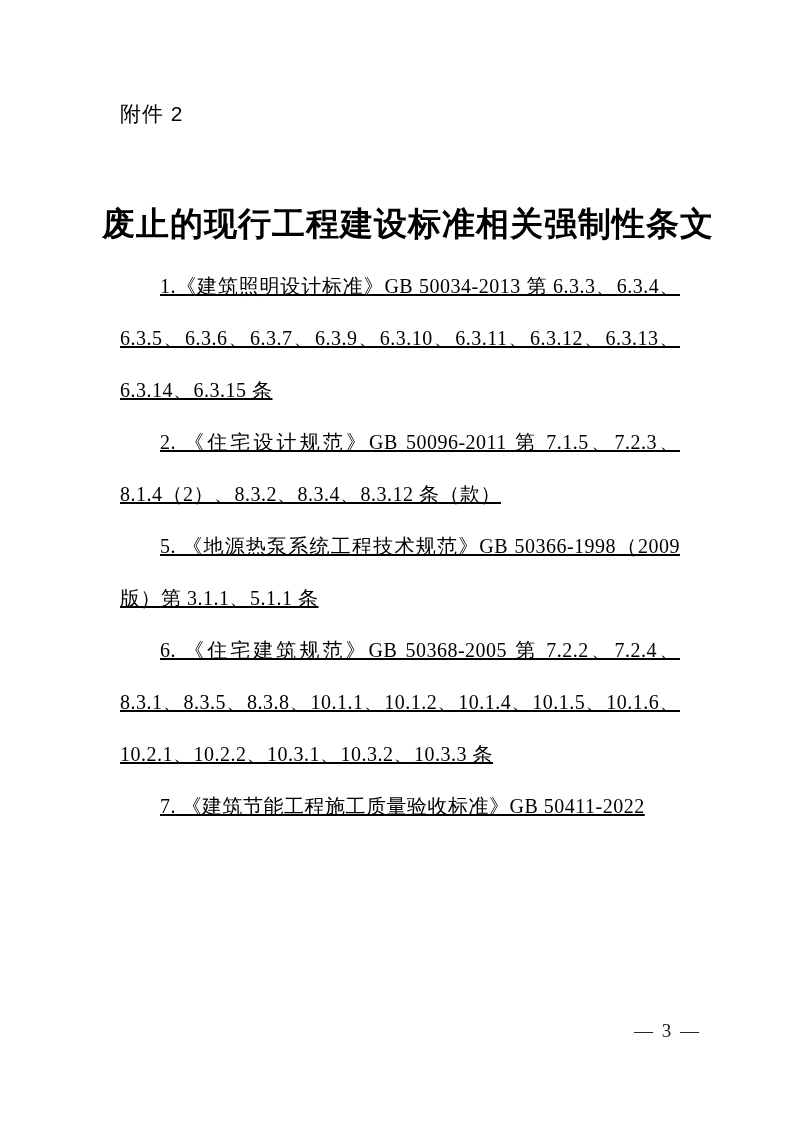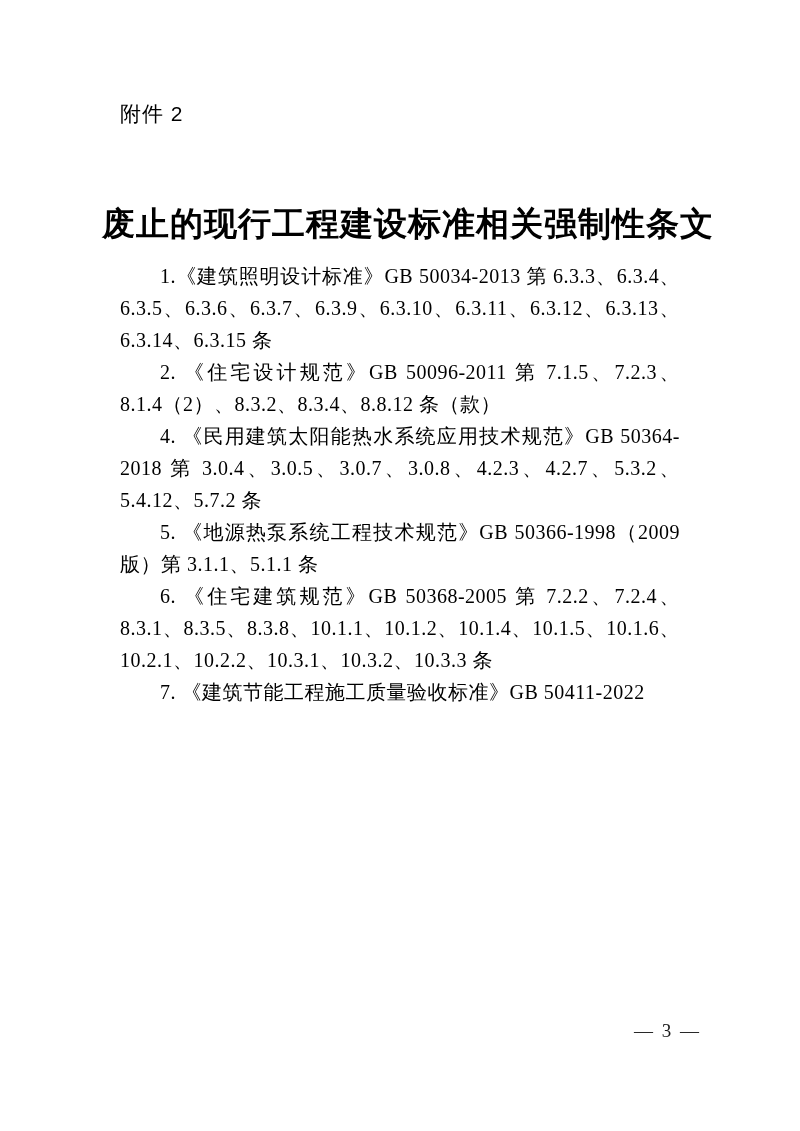--- a/index.html
+++ b/index.html
@@ -39,22 +39,23 @@
     letter-spacing: 1px;
     color: #000000;
   }
   .doc-body {
     position: absolute;
     top: 260px;
     left: 120px;
     width: 560px;
     font-family: "Liberation Serif", "DejaVu Serif", serif;
     font-size: 20px;
-    line-height: 32px;
+    line-height: 52px;
     color: #000000;
+    text-decoration: underline;
   }
   .doc-body p {
     margin: 0;
     padding: 0;
     text-indent: 2em;
     text-align: justify;
     letter-spacing: 0.5px;
   }
   .page-footer {
     position: absolute;
@@ -70,22 +71,21 @@
 <body>
 
 <div class="page">
 
   <div class="attachment-label">附件 2</div>
 
   <h1 class="doc-title">废止的现行工程建设标准相关强制性条文</h1>
 
   <div class="doc-body">
     <p>1.《建筑照明设计标准》GB 50034-2013 第 6.3.3、6.3.4、6.3.5、6.3.6、6.3.7、6.3.9、6.3.10、6.3.11、6.3.12、6.3.13、6.3.14、6.3.15 条</p>
-    <p>2. 《住宅设计规范》GB 50096-2011 第 7.1.5、7.2.3、8.1.4（2）、8.3.2、8.3.4、8.8.12 条（款）</p>
-    <p>4. 《民用建筑太阳能热水系统应用技术规范》GB 50364-2018 第 3.0.4、3.0.5、3.0.7、3.0.8、4.2.3、4.2.7、5.3.2、5.4.12、5.7.2 条</p>
+    <p>2. 《住宅设计规范》GB 50096-2011 第 7.1.5、7.2.3、8.1.4（2）、8.3.2、8.3.4、8.3.12 条（款）</p>
     <p>5. 《地源热泵系统工程技术规范》GB 50366-1998（2009 版）第 3.1.1、5.1.1 条</p>
     <p>6. 《住宅建筑规范》GB 50368-2005 第 7.2.2、7.2.4、8.3.1、8.3.5、8.3.8、10.1.1、10.1.2、10.1.4、10.1.5、10.1.6、10.2.1、10.2.2、10.3.1、10.3.2、10.3.3 条</p>
     <p>7. 《建筑节能工程施工质量验收标准》GB 50411-2022</p>
   </div>
 
   <div class="page-footer">— 3 —</div>
 
 </div>
 
 </body></html>

